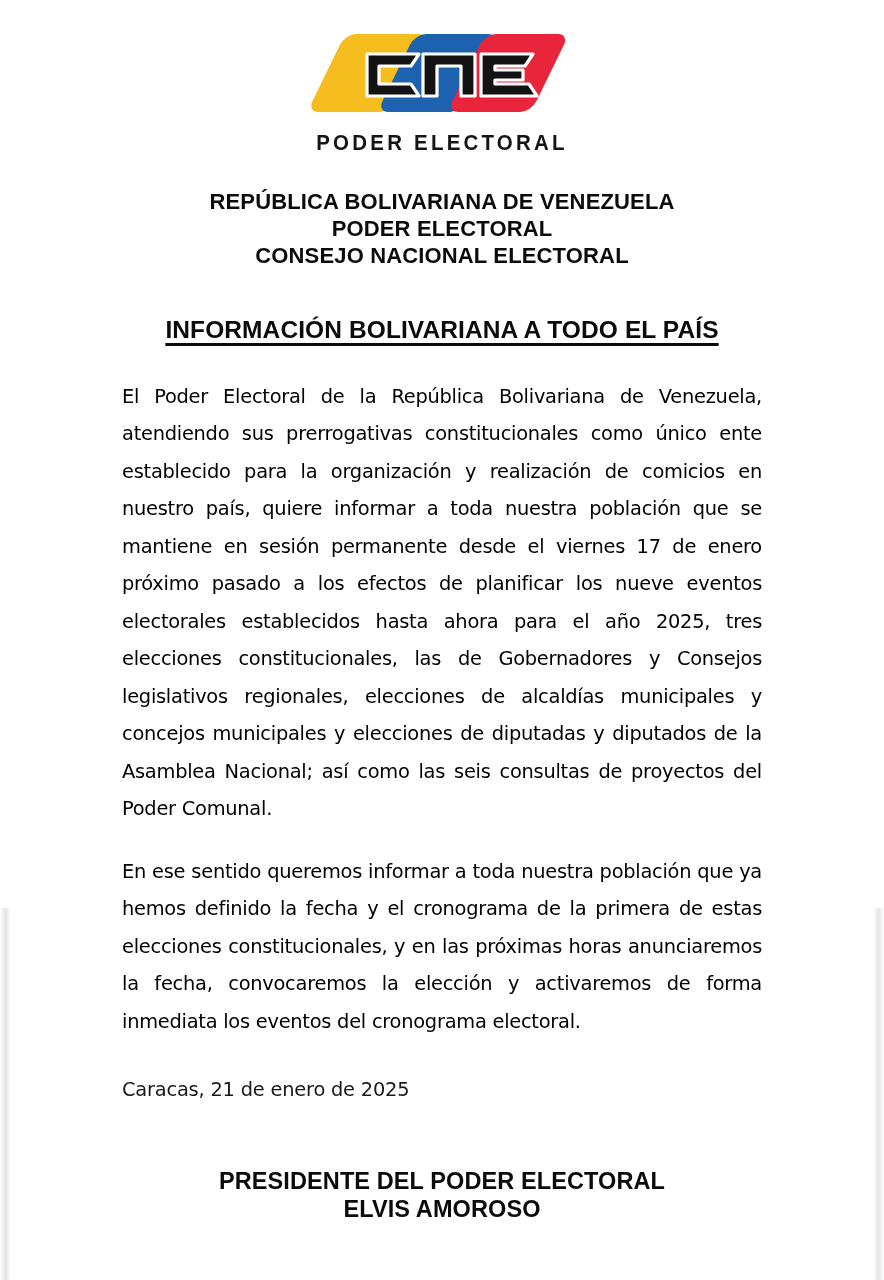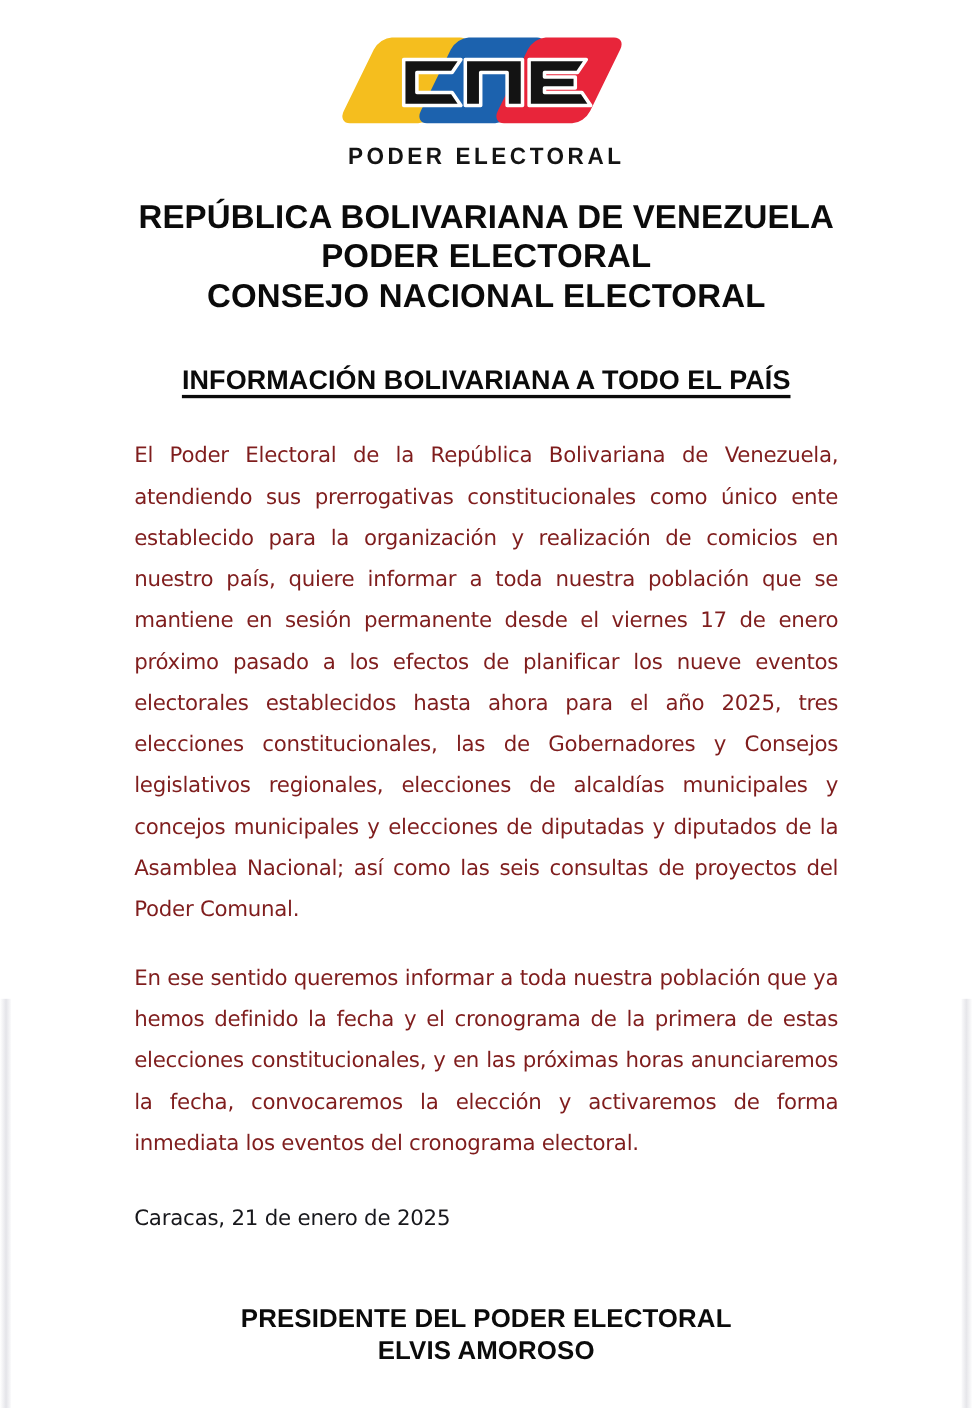--- a/index.html
+++ b/index.html
@@ -62,25 +62,25 @@
     font-size: 20.5px;
     font-weight: 700;
     letter-spacing: 3.2px;
     color: #141414;
     transform: scaleY(1.05);
     white-space: nowrap;
   }
 
   
   .org-heading {
-    margin-top: 24px;
+    margin-top: 33px;
     text-align: center;
     font-family: "Liberation Sans", sans-serif;
     font-weight: 700;
-    font-size: 30px;
+    font-size: 22px;
     line-height: 1.1;
     letter-spacing: 0.15px;
     color: #0b0b0b;
   }
   .org-heading .line { display: block; padding: 1.5px 0; }
 
   .doc-title {
     margin-top: 46px;
     text-align: center;
     font-family: "Liberation Sans", sans-serif;
@@ -97,21 +97,21 @@
   .body-copy {
     margin: 0 auto;
     width: 640px;
     padding-top: 34px;
   }
 
   .para {
     font-family: "DejaVu Sans", sans-serif;
     font-size: 19.4px;
     line-height: 37.5px;
-    color: #7f1d1d;
+    color: #000000;
     text-align: justify;
     text-justify: inter-word;
     letter-spacing: -0.25px;
   }
 
   .para + .para { margin-top: 25px; }
 
   .dateline {
     margin-top: 38px;
     text-align: left;

